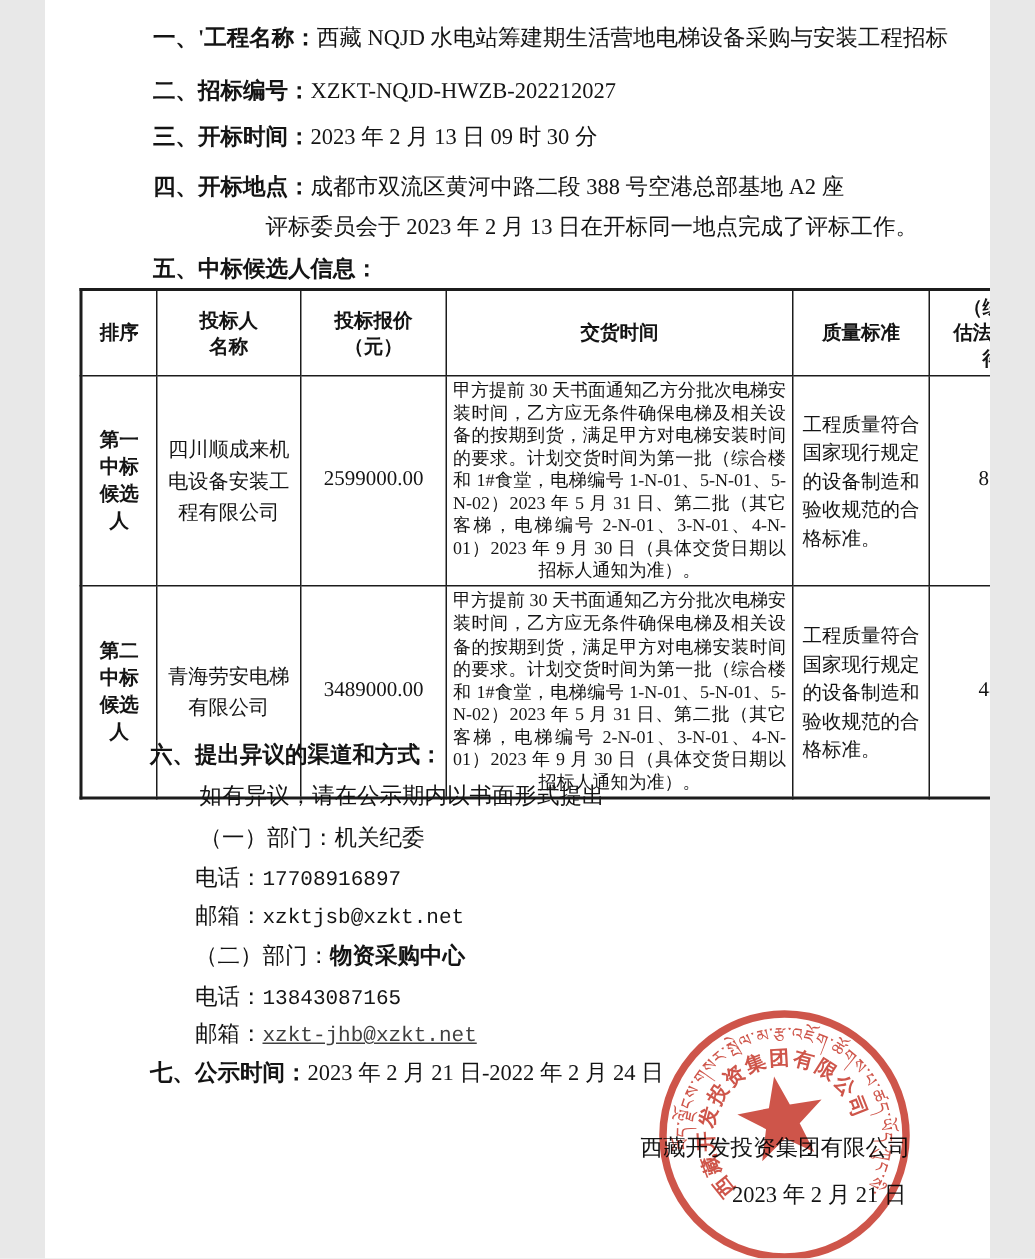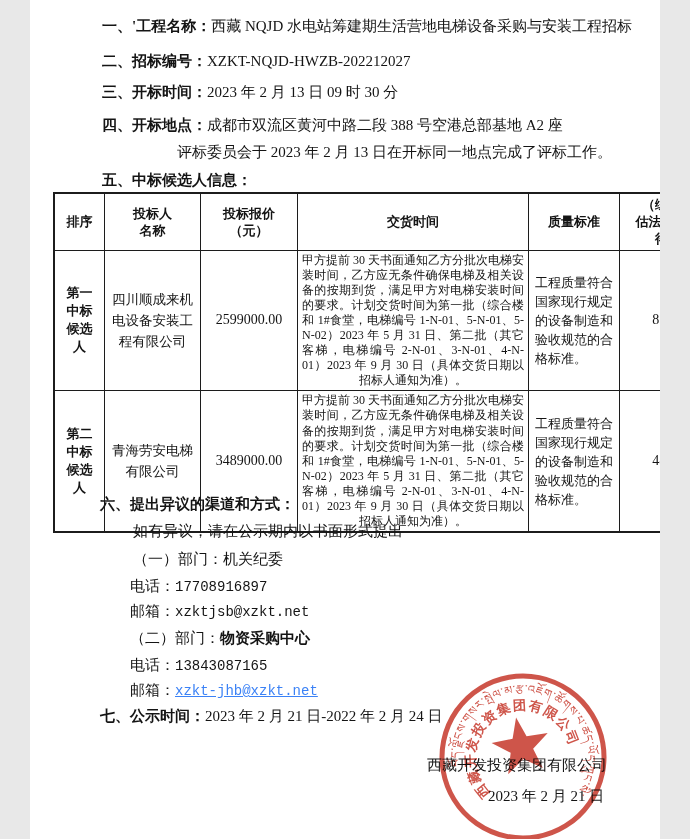--- a/index.html
+++ b/index.html
@@ -5,21 +5,21 @@
   html,body { margin:0; padding:0; background:#e8e8e8; }
   .page {
     position:relative; width:630px; height:839px; margin:0 auto;
     background:#ffffff; overflow:hidden;
     font-family:"Liberation Serif","DejaVu Serif",serif;
     color:#141414;
   }
   .line { position:absolute; white-space:nowrap; font-size:15px; line-height:20px; }
   .lbl  { font-weight:bold; }
   .mono { font-family:"Liberation Mono","DejaVu Sans Mono",monospace; font-size:14px; }
-  a.maillink { color:#3b82f6; text-decoration:underline; }
+  a.maillink { color:#404040; text-decoration:underline; }
 
   table.bidtable {
     position:absolute; left:23px; top:192px; width:644px;
     border-collapse:collapse; table-layout:fixed;
     border:2px solid #1c1c1c;
   }
   table.bidtable th, table.bidtable td {
     border:1px solid #1c1c1c; vertical-align:middle; overflow:hidden;
   }
   table.bidtable th {

